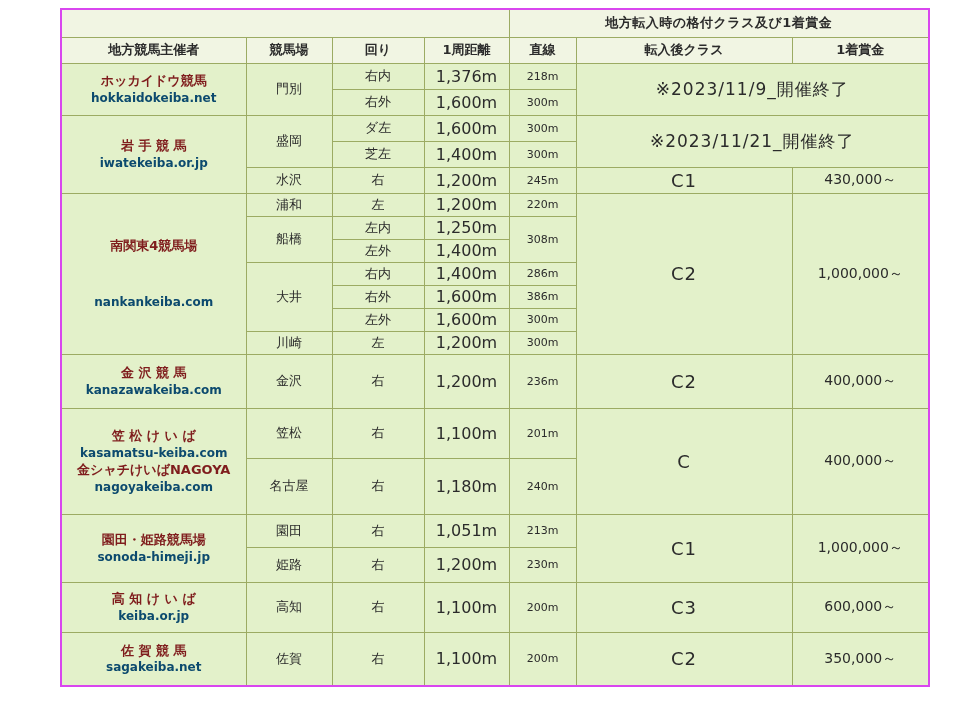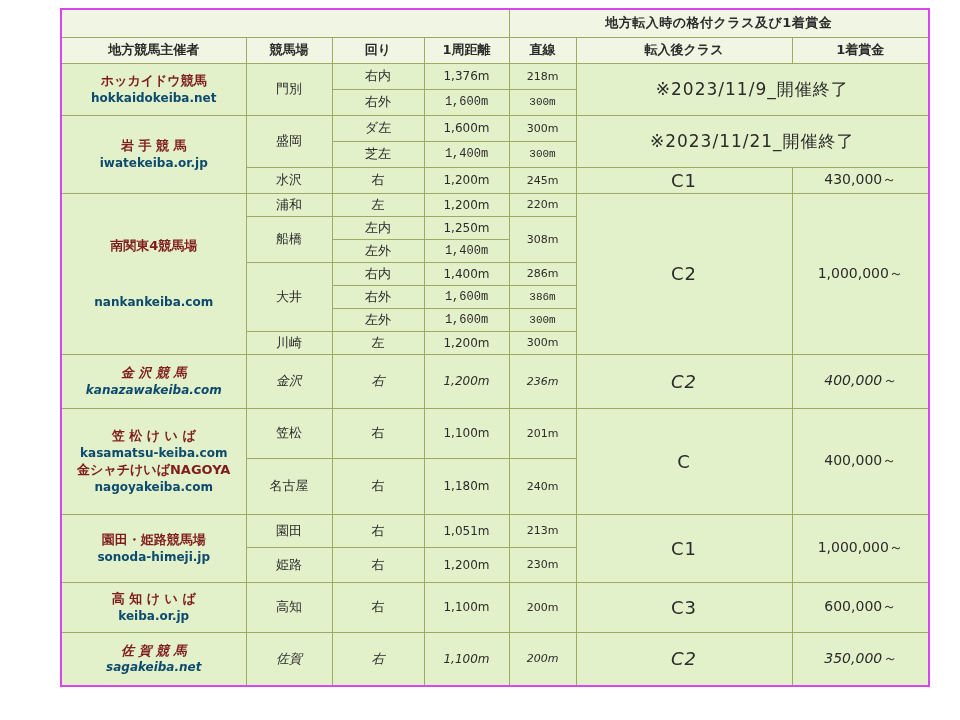--- a/index.html
+++ b/index.html
@@ -21,48 +21,48 @@
   }
   table.keiba th, table.keiba td {
     border: 1px solid #9cab63;
     text-align: center;
     vertical-align: middle;
     padding: 0;
     color: #2b2b2b;
     overflow: hidden;
   }
   
-  td.sub { border-top-color: #b7c489; font-family: Liberation Mono, monospace; }
+  td.sub { border-top-color: #b7c489; }
 
   tr.r-top  { height: 28px; }
   tr.r-head { height: 26px; }
   tr.r26 { height: 26px; }
   tr.r23 { height: 23px; }
-  tr.r54 { height: 54px; font-style: italic; }
+  tr.r54 { height: 54px; }
   tr.r50 { height: 50px; }
   tr.r56 { height: 56px; }
   tr.r33 { height: 33px; }
   tr.r35 { height: 35px; }
 
   thead th, thead td.blank {
     background: #f1f5e3;
     font-size: 13px;
     font-weight: bold;
     color: #000;
   }
   th.top-h { letter-spacing: 0.5px; }
 
   td.org { line-height: 1.35; }
   .org-name { font-size: 13px; font-weight: bold; color: #7f1d1d; }
   .org-url  { font-size: 12px; font-weight: bold; color: #0c4a6e; }
   td.org.gap-lg .org-url { margin-top: 40px; }
 
   td.track    { font-size: 13px; color: #333; }
   td.turn     { font-size: 13px; color: #333; }
-  td.lap      { font-size: 12px; color: #333; }
+  td.lap      { font-size: 16px; color: #333; }
   td.straight { font-size: 11px; color: #333; }
 
   td.class-cell { font-size: 18px; color: #333; letter-spacing: 1px; }
   td.prize      { font-size: 14px; color: #333; }
   td.note       { font-size: 17px; color: #4d4d4d; letter-spacing: 1px; }
 
   .footnote {
     position: absolute;
     top: 688px; left: 0;
     width: 960px;

